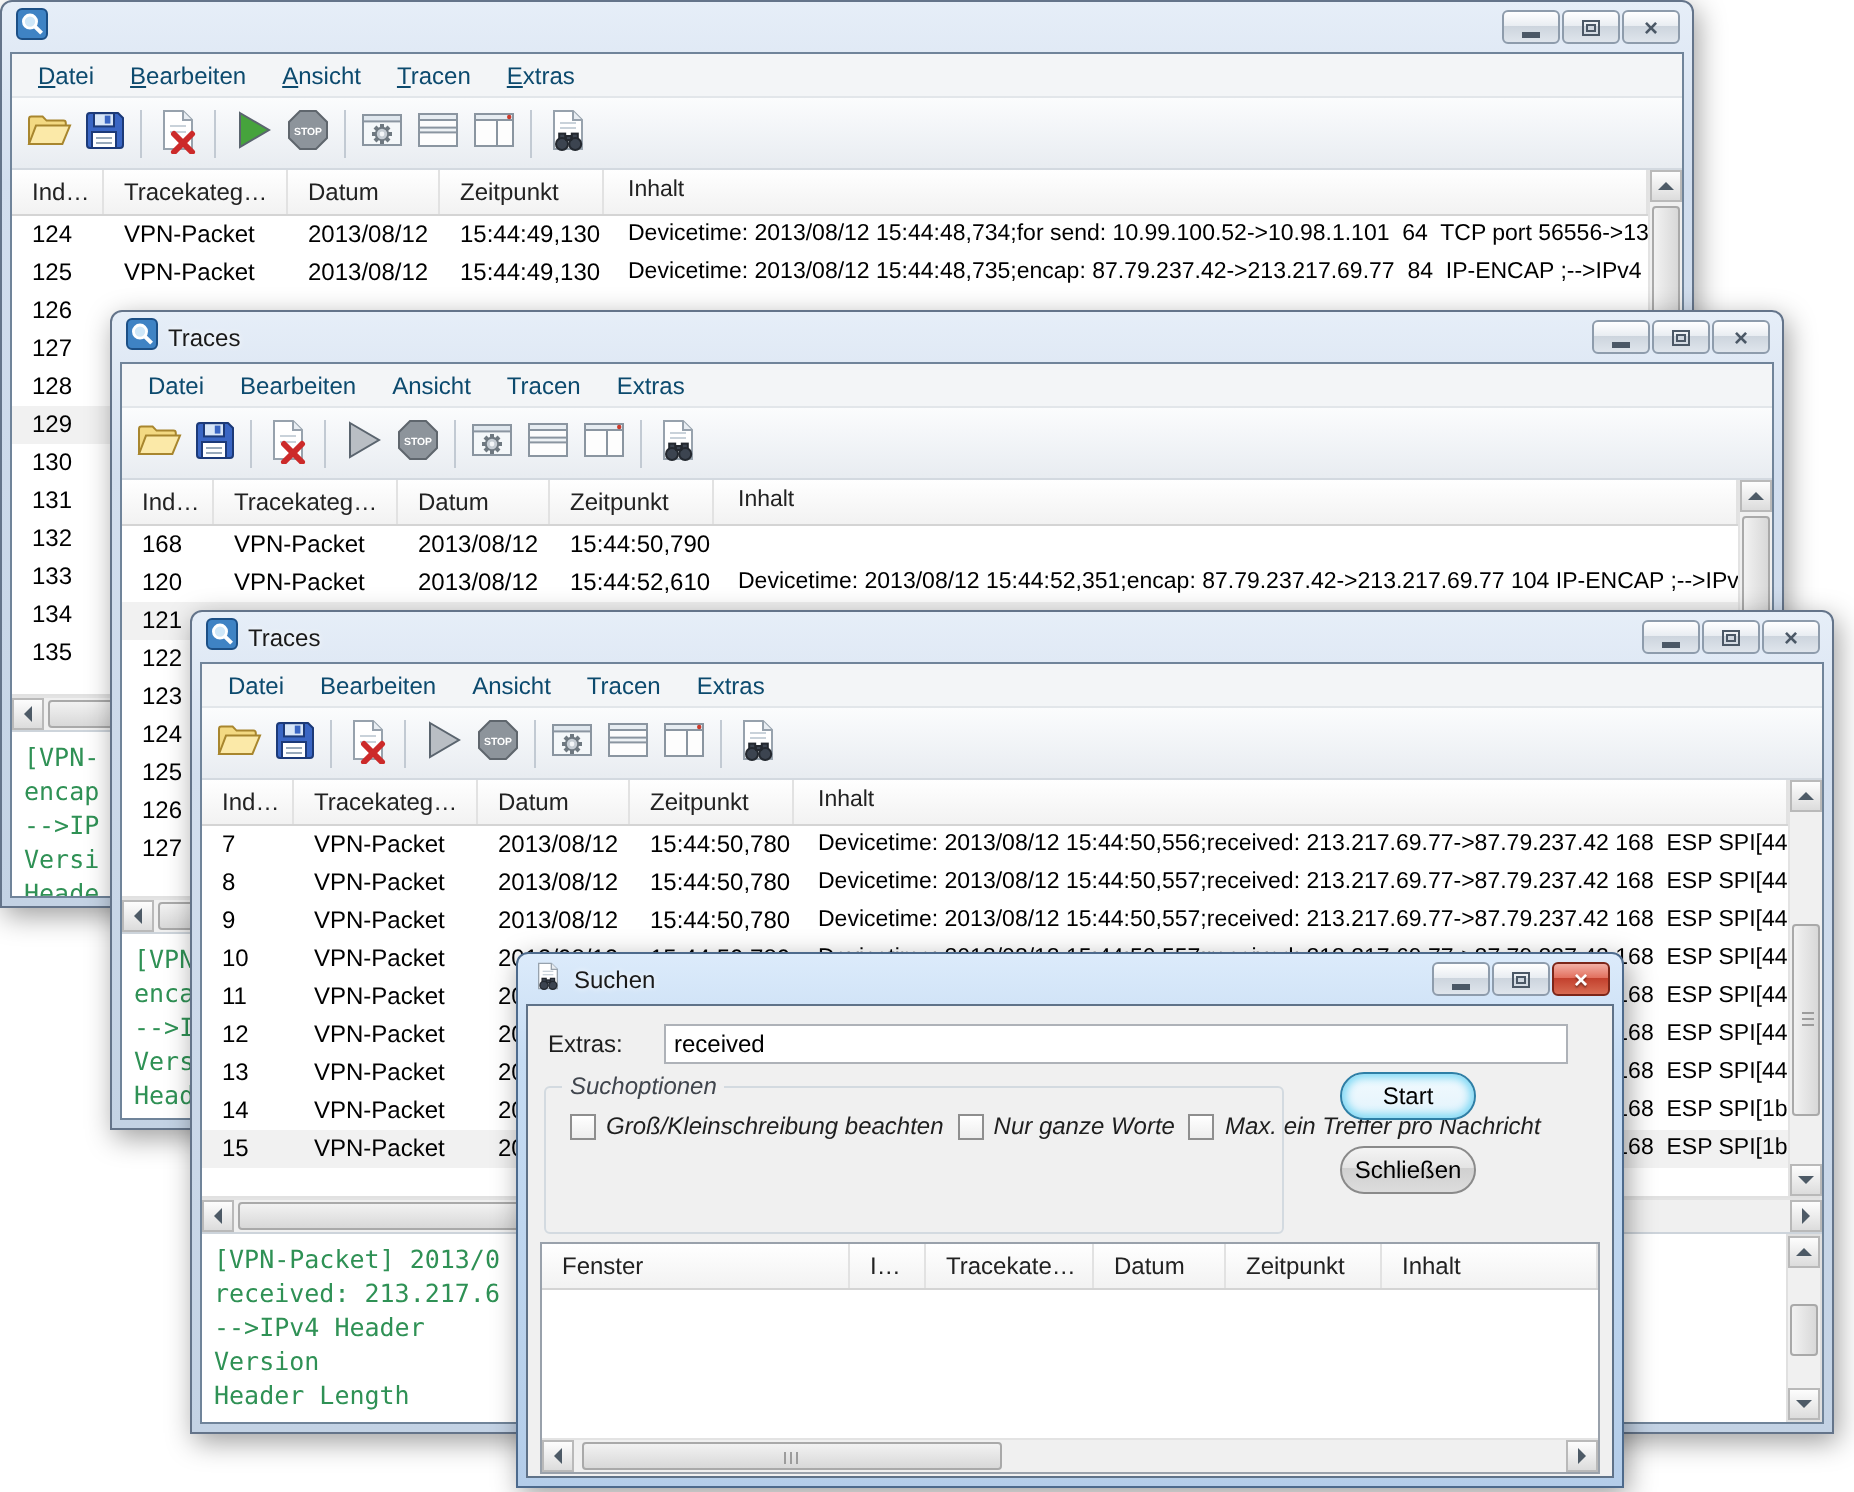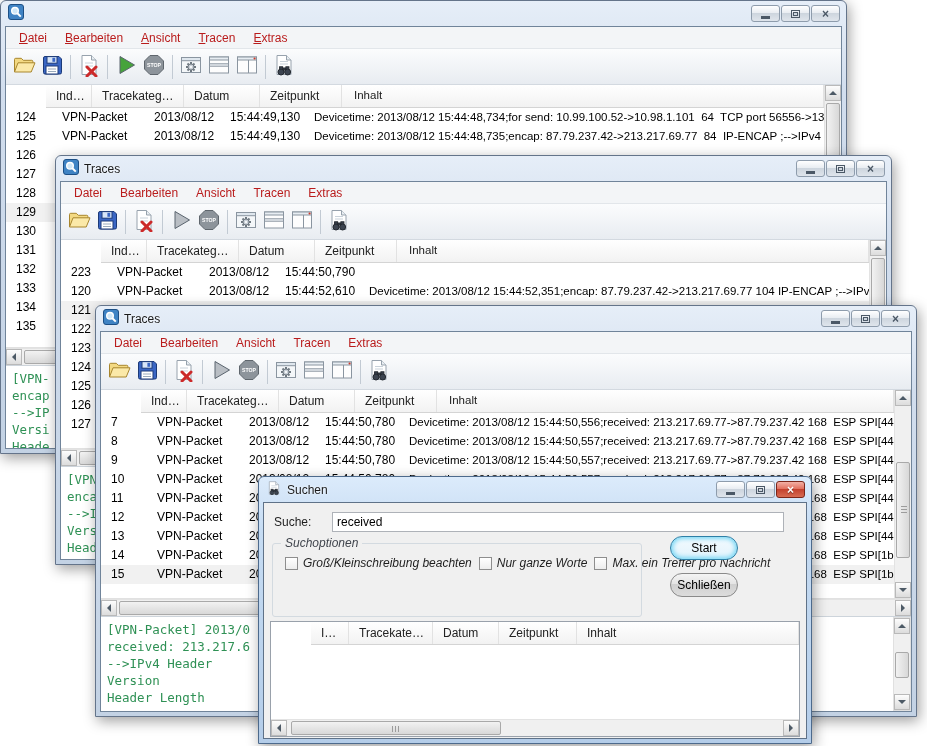--- a/index.html
+++ b/index.html
@@ -22,32 +22,32 @@
   .glyph-max{width:9px;height:8px;border:1px solid #4b5866;position:relative;box-sizing:border-box;}
   .glyph-max::after{content:"";position:absolute;left:1px;top:1px;width:3px;height:2px;border:1px solid #4b5866;}
   .glyph-close{font-weight:bold;font-size:12px;line-height:12px;color:#4b5866;}
   .close-red .glyph-close{color:#fff;text-shadow:0 1px 1px rgba(0,0,0,.4);}
 
   .client{position:absolute;left:4px;right:4px;top:25px;bottom:4px;background:#fff;
           border:1px solid #70849a;display:flex;flex-direction:column;overflow:hidden;}
 
   
   .menubar{height:21px;background:#f3f5f7;border-bottom:1px solid #e2e6ea;display:flex;align-items:center;padding-left:4px;flex:0 0 auto;}
-  .menu-item{padding:2px 9px;color:#b91c1c;}
+  .menu-item{padding:2px 9px;color:#0c4a6e;}
   .menu-item u{text-decoration:underline;}
   .toolbar{height:35px;background:linear-gradient(180deg,#fbfcfd,#e8ecf1);border-bottom:1px solid #d3d9e0;
            display:flex;align-items:center;padding-left:4px;flex:0 0 auto;}
   .tb-btn{width:28px;height:28px;display:flex;align-items:center;justify-content:center;}
   .tb-btn svg{width:24px;height:24px;}
   .tb-sep{width:1px;height:24px;background:#c2cad3;margin:0 4px;}
 
   
   .table-wrap{display:flex;flex:0 0 auto;border-bottom:1px solid #e1e1e1;}
   .table-main{flex:1;overflow:hidden;}
-  .thead{display:flex;height:22px;border-bottom:1px solid #d4d4d4;background:linear-gradient(180deg,#ffffff,#f2f2f2);margin-left:40px;}
+  .thead{display:flex;height:22px;border-bottom:1px solid #d4d4d4;background:linear-gradient(180deg,#ffffff,#f2f2f2);}
   .hcell{box-sizing:border-box;padding:4px 6px 0 10px;border-right:1px solid #e2e2e2;color:#222;
          white-space:nowrap;overflow:hidden;text-overflow:ellipsis;}
   .row{display:flex;height:19px;line-height:19px;}
   .row.hl{background:#f1f1f1;}
   .cell{box-sizing:border-box;padding:0 6px 0 10px;white-space:pre;overflow:hidden;}
   .col0{width:46px;flex:none;} .col1{width:92px;flex:none;} .col2{width:76px;flex:none;}
   .col3{width:82px;flex:none;} .col4{flex:1;font-size:11.5px;padding-left:12px;}
 
   
   .vscroll{width:16px;flex:none;background:#f0f0f0;border-left:1px solid #e3e3e3;position:relative;}
@@ -468,21 +468,21 @@
         <div class="table-main">
           <div class="thead">
               <span class="hcell col0">Index</span>
               <span class="hcell col1">Tracekategorie</span>
               <span class="hcell col2">Datum</span>
               <span class="hcell col3">Zeitpunkt</span>
               <span class="hcell col4">Inhalt</span>
             </div>
           <div class="tbody">
               <div class="row">
-                <span class="cell col0">223</span>
+                <span class="cell col0">168</span>
                 <span class="cell col1">VPN-Packet</span>
                 <span class="cell col2">2013/08/12</span>
                 <span class="cell col3">15:44:50,790</span>
               </div>
               <div class="row">
                 <span class="cell col0">120</span>
                 <span class="cell col1">VPN-Packet</span>
                 <span class="cell col2">2013/08/12</span>
                 <span class="cell col3">15:44:52,610</span>
                 <span class="cell col4">Devicetime: 2013/08/12 15:44:52,351;encap: 87.79.237.42-&gt;213.217.69.77 104 IP-ENCAP ;--&gt;IPv4</span>
@@ -818,21 +818,21 @@
         <span class="cap-btn">
             <i class="glyph-max"></i>
           </span>
         <span class="cap-btn close-red">
             <span class="glyph-close">×</span>
           </span>
       </div>
     </div>
     <div class="dlg-client">
       <div class="dlg-row">
-        <span class="dlg-label">Suche:</span>
+        <span class="dlg-label">Extras:</span>
         <input class="dlg-input" type="text" value="received" style="">
       </div>
       <div class="group">
         <span class="group-label">Suchoptionen</span>
         <div class="chk-col left">
             <label class="checkbox">
               <span class="box"></span>
               <span>Groß/Kleinschreibung beachten</span>
             </label>
             <label class="checkbox">
@@ -846,20 +846,21 @@
           </div>
       </div>
       <div class="btn default" style="left:406px;top:33px">
         <span>Start</span>
       </div>
       <div class="btn" style="left:406px;top:70px">
         <span>Schließen</span>
       </div>
       <div class="results">
         <div class="thead">
+            <span class="hcell rcol0">Fenster</span>
             <span class="hcell rcol1">Index</span>
             <span class="hcell rcol2">Tracekategorie</span>
             <span class="hcell rcol3">Datum</span>
             <span class="hcell rcol4">Zeitpunkt</span>
             <span class="hcell rcol5">Inhalt</span>
           </div>
         <div class="body"></div>
         <div class="hscroll">
           <span class="sb-btn" style="left:0">
               <i class="arr left"></i>

